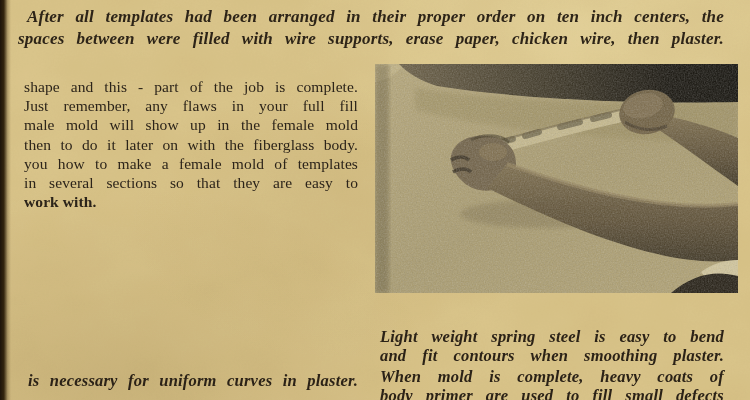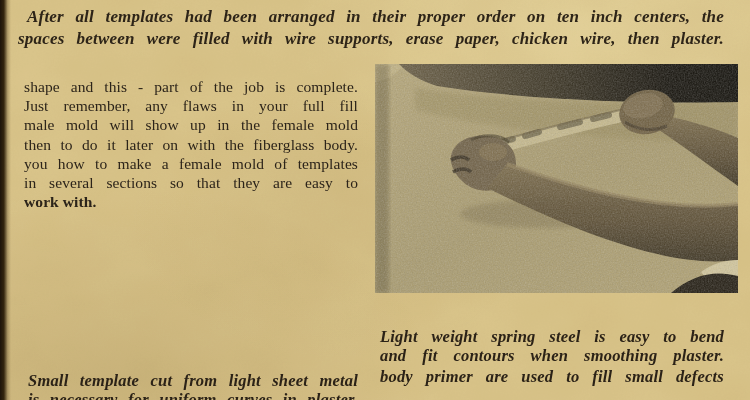--- a/index.html
+++ b/index.html
@@ -134,21 +134,21 @@
 
       <rect width="363" height="229" filter="url(#photograin)" opacity="0.33"></rect>
     </svg>
   </div>
 
   <div class="caption cap-right-1">
     <div class="ln">Light weight spring steel is easy to bend</div>
     <div class="ln">and fit contours when smoothing plaster.</div>
   </div>
   <div class="caption cap-right-2">
+    <div class="ln">When mold is complete, heavy coats of</div>
     <div class="ln">body primer are used to fill small defects</div>
   </div>
 
   <div class="caption cap-left">
-    <div class="ln">Small template cut from light sheet metal</div>
     <div class="ln">is necessary for uniform curves in plaster.</div>
   </div>
 
 </div>
 
 </body></html>

